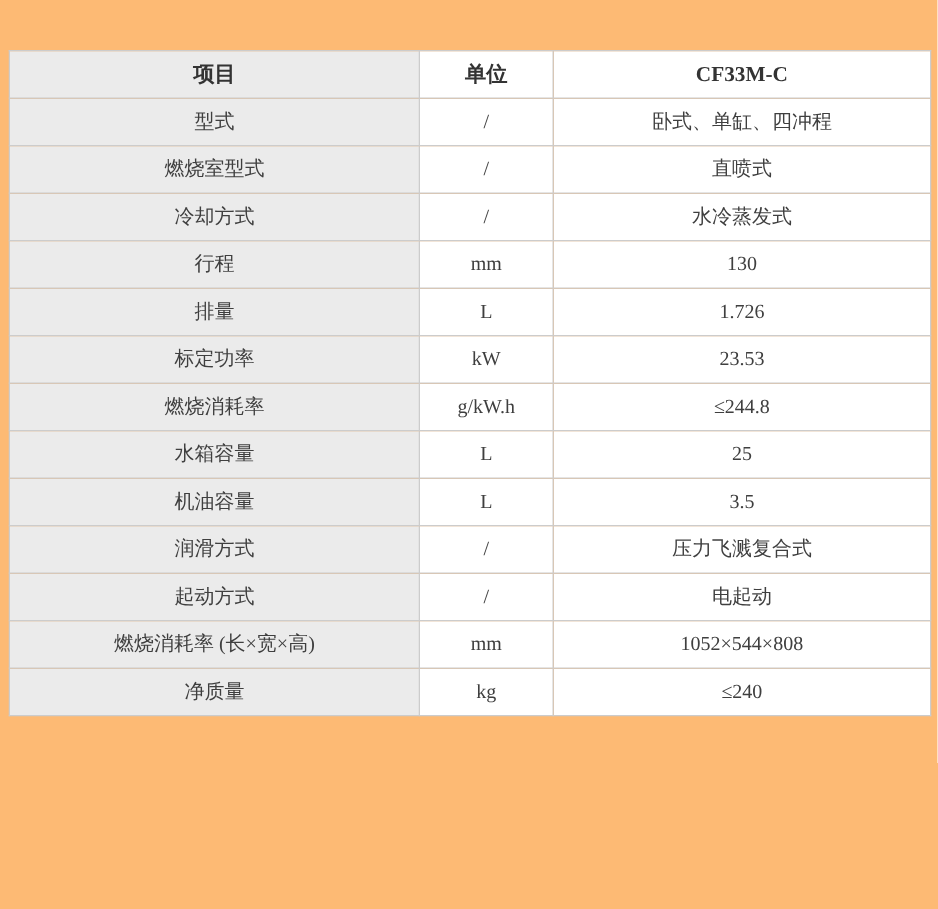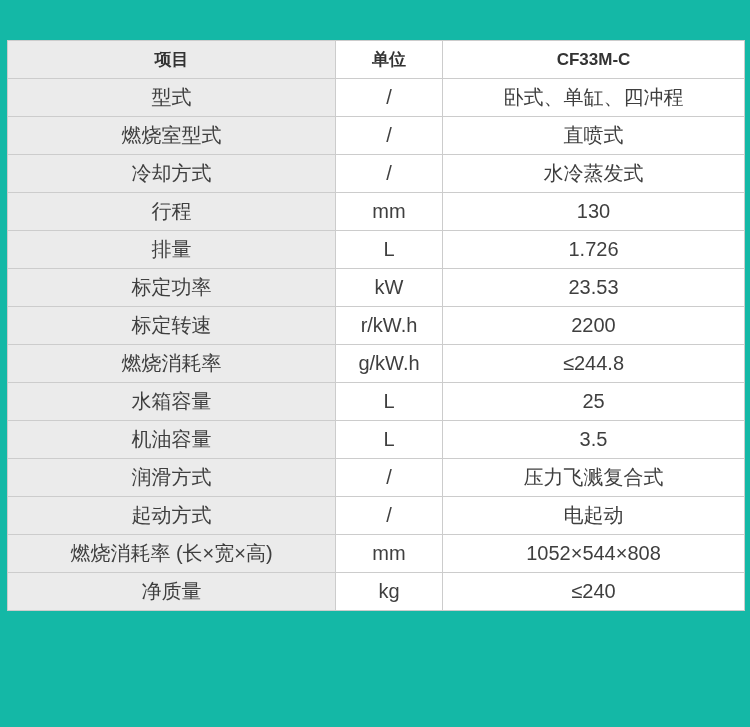--- a/index.html
+++ b/index.html
@@ -4,39 +4,39 @@
 <style>
   html, body {
     margin: 0;
     padding: 0;
     background: #ffffff;
   }
   .page {
     position: relative;
     width: 750px;
     height: 727px;
-    background: #14b8a6;
-    font-family: Liberation Sans, sans-serif;
+    background: #fdba74;
+    font-family: Liberation Serif, serif;
     color: #3f3f3f;
   }
   table.spec-table {
     position: absolute;
     left: 7px;
     top: 40px;
     width: 737px;
     border-collapse: collapse;
     table-layout: fixed;
   }
   table.spec-table th,
   table.spec-table td {
     border: 1px solid #cccccc;
     height: 37px;
     text-align: center;
     vertical-align: middle;
-    font-size: 20px;
+    font-size: 16px;
     font-weight: normal;
     color: #3f3f3f;
     padding: 0 6px;
     overflow: hidden;
     white-space: nowrap;
   }
   table.spec-table th {
     font-size: 17px;
     font-weight: bold;
     color: #333333;
@@ -95,25 +95,20 @@
           <td class="col-item">排量</td>
           <td class="col-unit">L</td>
           <td class="col-value">1.726</td>
         </tr>
         <tr>
           <td class="col-item">标定功率</td>
           <td class="col-unit">kW</td>
           <td class="col-value">23.53</td>
         </tr>
         <tr>
-          <td class="col-item">标定转速</td>
-          <td class="col-unit">r/kW.h</td>
-          <td class="col-value">2200</td>
-        </tr>
-        <tr>
           <td class="col-item">燃烧消耗率</td>
           <td class="col-unit">g/kW.h</td>
           <td class="col-value">≤244.8</td>
         </tr>
         <tr>
           <td class="col-item">水箱容量</td>
           <td class="col-unit">L</td>
           <td class="col-value">25</td>
         </tr>
         <tr>

